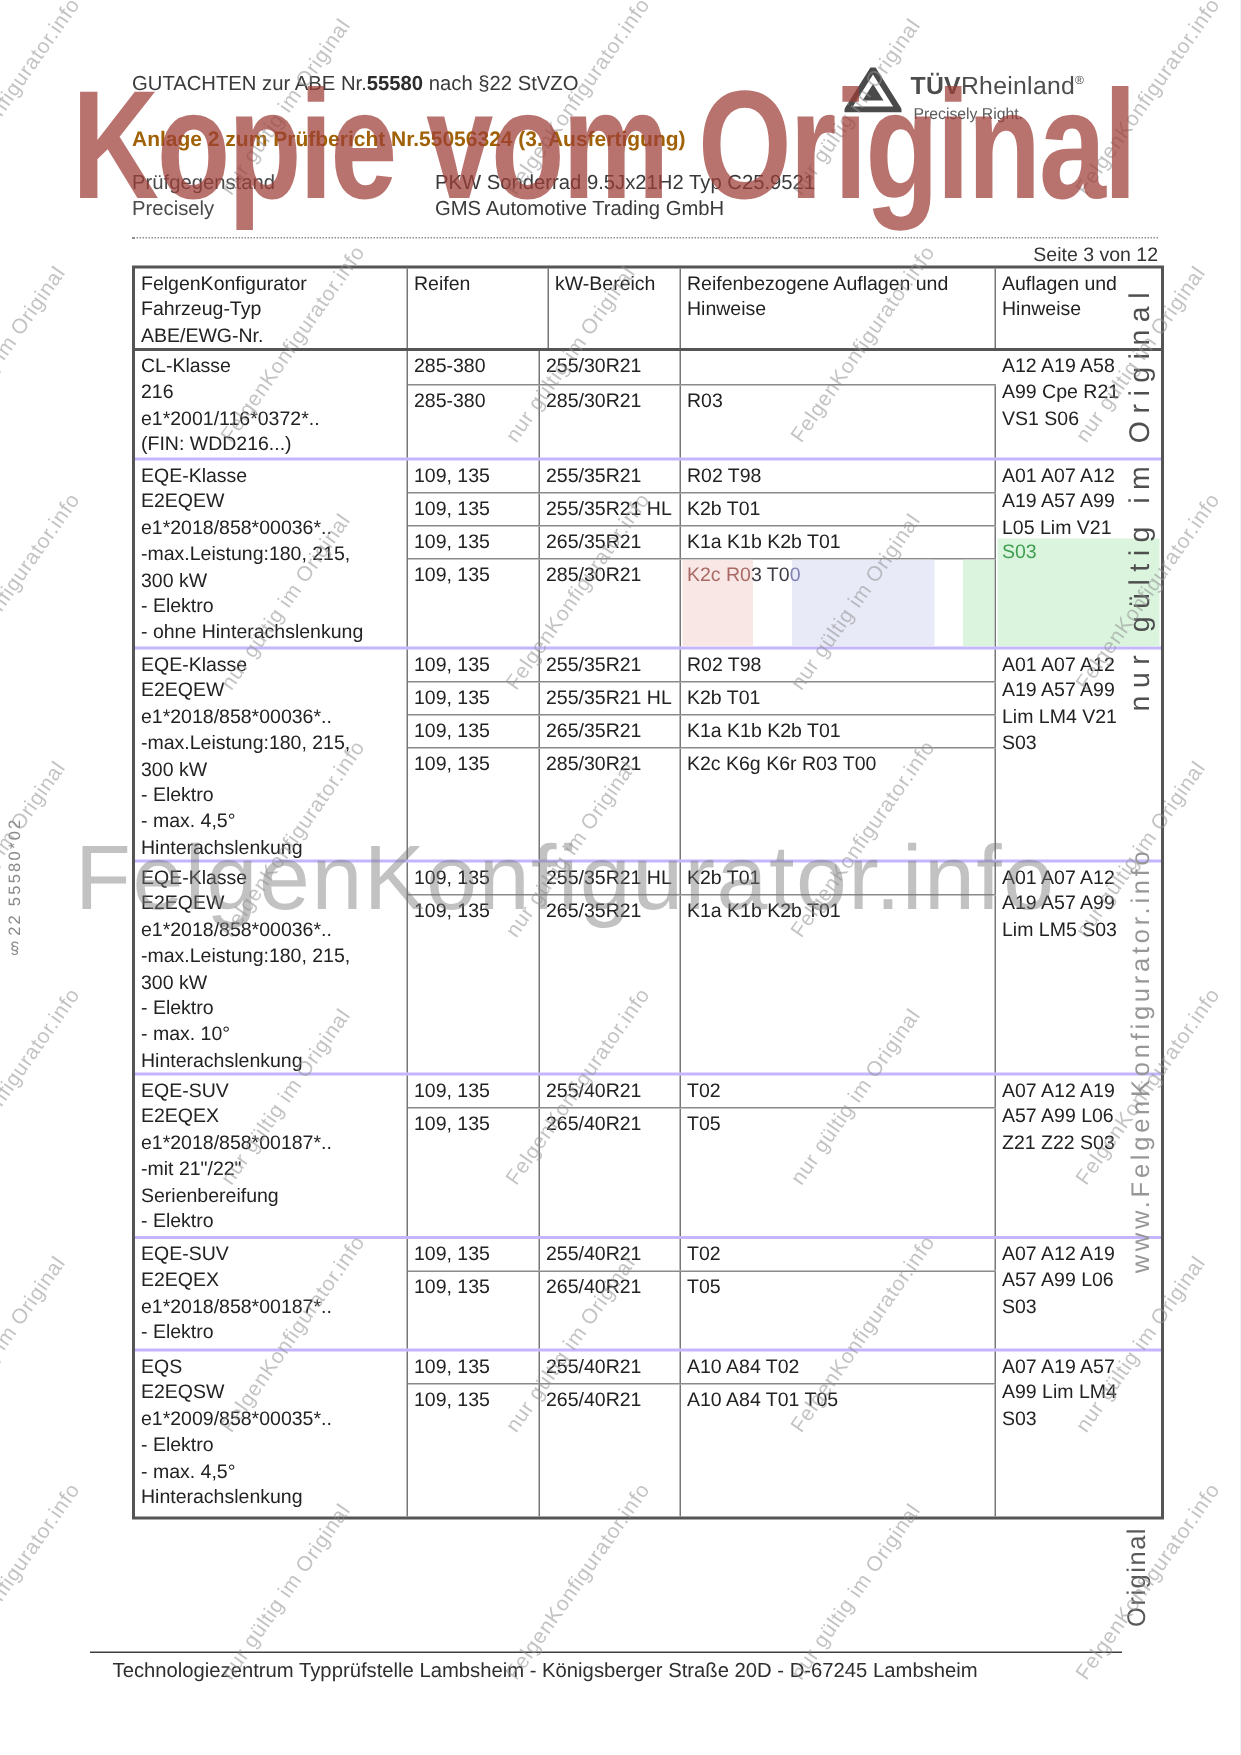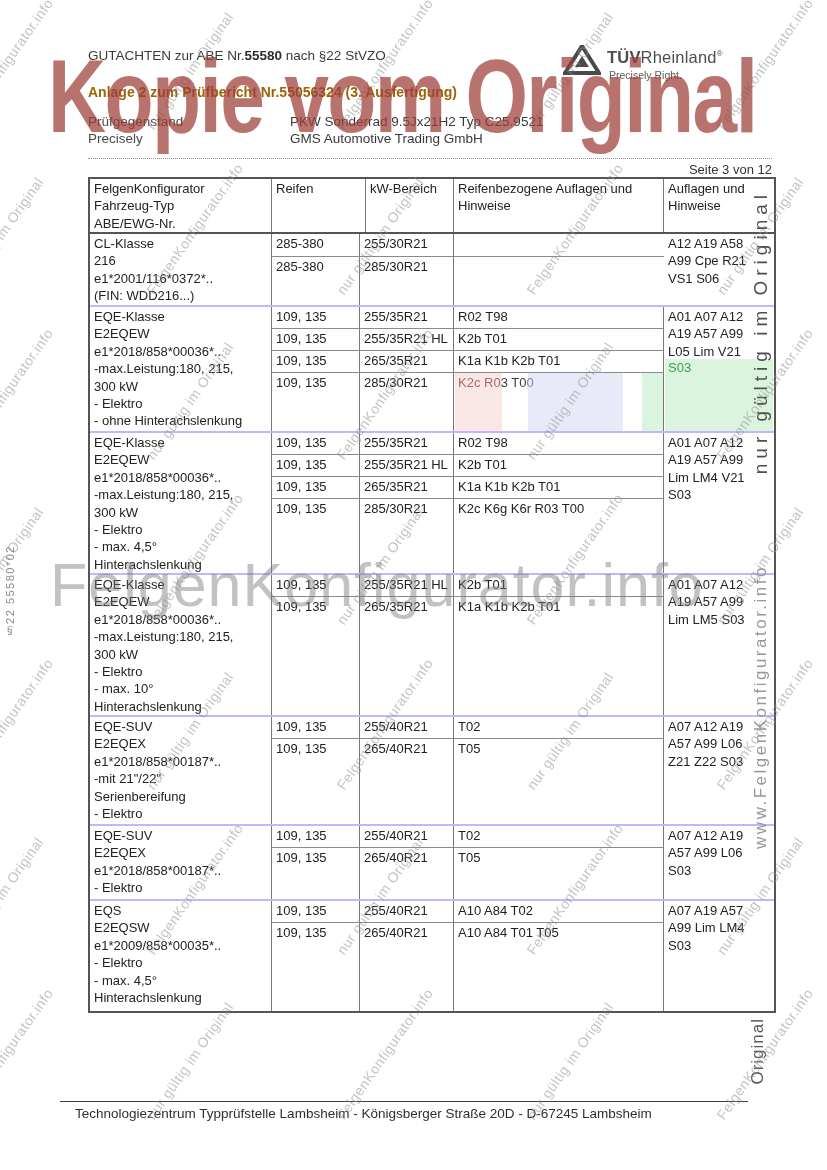--- a/index.html
+++ b/index.html
@@ -117,20 +117,21 @@
 e1*2001/116*0372*..
 (FIN: WDD216...)</div>
           <div class="mid">
             <div class="srow" style="height: 23px;">
               <div class="cell c-kw">285-380</div>
               <div class="cell c-tire">255/30R21</div>
             </div>
             <div class="srow" style="height: 48px;">
               <div class="cell c-kw">285-380</div>
               <div class="cell c-tire">285/30R21</div>
+              <div class="cell c-notes">R03</div>
             </div>
           </div>
           <div class="cell c-cond">A12 A19 A58
 A99 Cpe R21
 VS1 S06</div>
         </div>
         <div class="trow" style="height: 124px;">
           <div class="cell c-veh">EQE-Klasse
 E2EQEW
 e1*2018/858*00036*..

